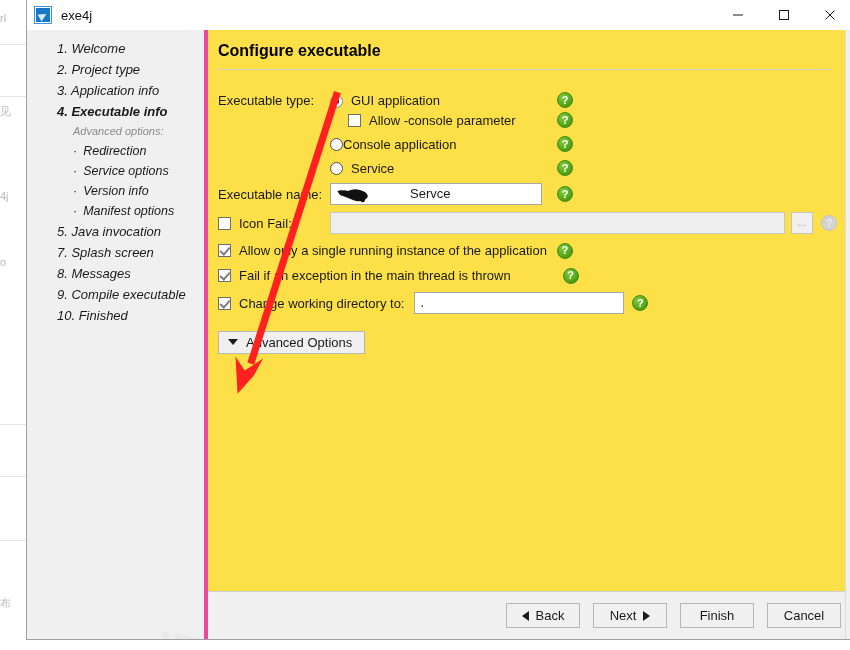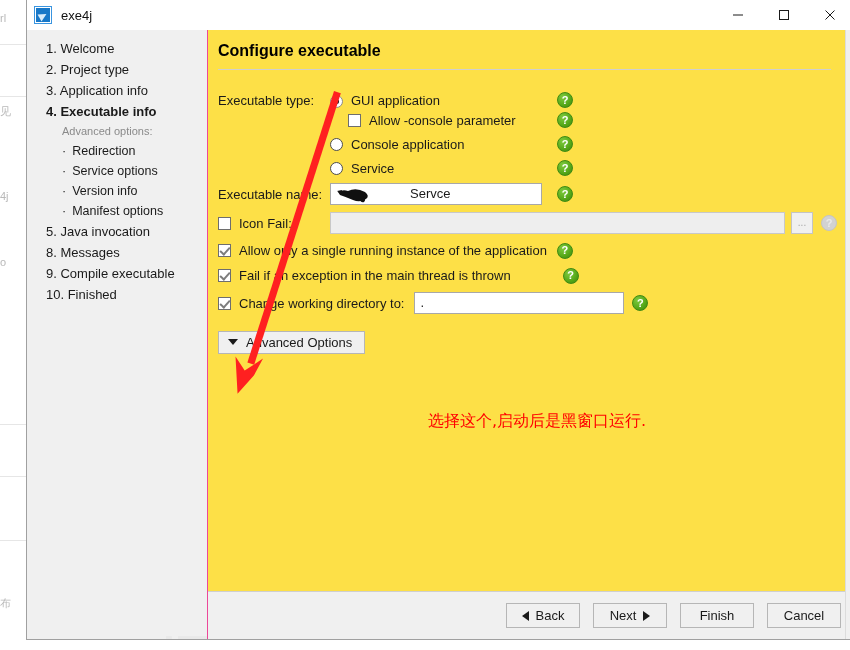--- a/index.html
+++ b/index.html
@@ -71,24 +71,25 @@
   }
   .win-btn svg { display: block; }
 
   
   #window-body { flex: 1; display: flex; min-height: 0; position: relative; }
 
   
   #sidebar {
     width: 181px; min-width: 181px;
     background: #f0f0f0;
-    border-right: 1px solid #ec4899;
-    padding: 8px 0 0 1px;
+    border-right: 4px solid #ec4899;
+    padding: 8px 0 0 12px;
     position: relative;
     overflow: hidden;
+    font-style: italic;
   }
   .nav-item {
     font-size: 13px; color: #1a1a1a;
     padding: 2px 0 2px 18px;
     line-height: 17px; white-space: nowrap;
   }
   .nav-item.active { font-weight: bold; }
   .nav-sub-header {
     font-size: 11px; color: #8a8a8a;
     padding: 2px 0 2px 34px; line-height: 15px; white-space: nowrap;
@@ -300,20 +301,21 @@
       <div class="nav-item"><span>1. Welcome</span></div>
       <div class="nav-item"><span>2. Project type</span></div>
       <div class="nav-item"><span>3. Application info</span></div>
       <div class="nav-item active"><span>4. Executable info</span></div>
       <div class="nav-sub-header"><span>Advanced options:</span></div>
       <div class="nav-sub"><span class="bullet">·</span><span>Redirection</span></div>
       <div class="nav-sub"><span class="bullet">·</span><span>Service options</span></div>
       <div class="nav-sub"><span class="bullet">·</span><span>Version info</span></div>
       <div class="nav-sub"><span class="bullet">·</span><span>Manifest options</span></div>
       <div class="nav-item"><span>5. Java invocation</span></div>
+      <div class="nav-item"><span>7. Splash screen</span></div>
       <div class="nav-item"><span>8. Messages</span></div>
       <div class="nav-item"><span>9. Compile executable</span></div>
       <div class="nav-item"><span>10. Finished</span></div>
       <div id="watermark">exe4j</div>
     </div>
 
     <div id="content-pane">
       <div id="content-scroll">
 
         <h1 id="page-title">Configure executable</h1>
@@ -330,21 +332,21 @@
           <div style="width:112px;"></div>
           <div style="width:18px;"></div>
           <div class="checkbox"></div>
           <span class="row-label" style="margin-left:8px;">Allow -console parameter</span>
           <div class="help-icon" style="margin-left:auto;margin-right:264px;">?</div>
         </div>
 
         <div class="form-row" style="height:24px;">
           <div style="width:112px;"></div>
           <div class="radio"></div>
-          <span class="row-label" style="margin-left:8px;">Console application</span>
+          <span class="row-label" style="">Console application</span>
           <div class="help-icon" style="margin-left:auto;margin-right:264px;">?</div>
         </div>
 
         <div class="form-row" style="height:24px;">
           <div style="width:112px;"></div>
           <div class="radio"></div>
           <span class="row-label" style="margin-left:8px;">Service</span>
           <div class="help-icon" style="margin-left:auto;margin-right:264px;">?</div>
         </div>
 
@@ -399,21 +401,20 @@
             <span class="tri-down"></span>
             <span>Advanced Options</span>
           </div>
         </div>
 
         <div id="annotation-layer">
           <svg width="100%" height="100%" viewBox="0 0 633 560" preserveAspectRatio="none">
             <path d="M127 62 L42 333" stroke="#ff2020" stroke-width="7" fill="none"></path>
             <path d="M29 363 L27 326 L36 340 L54 328 L45 345 Z" fill="#ff2020"></path>
           </svg>
-          <div id="annotation-text">选择这个,启动后是黑窗口运行.</div>
         </div>
 
       </div>
 
       <div id="content-gutter"></div>
 
       <div id="footer">
         <div class="footer-btn">
           <span class="tri-left"></span>
           <span>Back</span>

